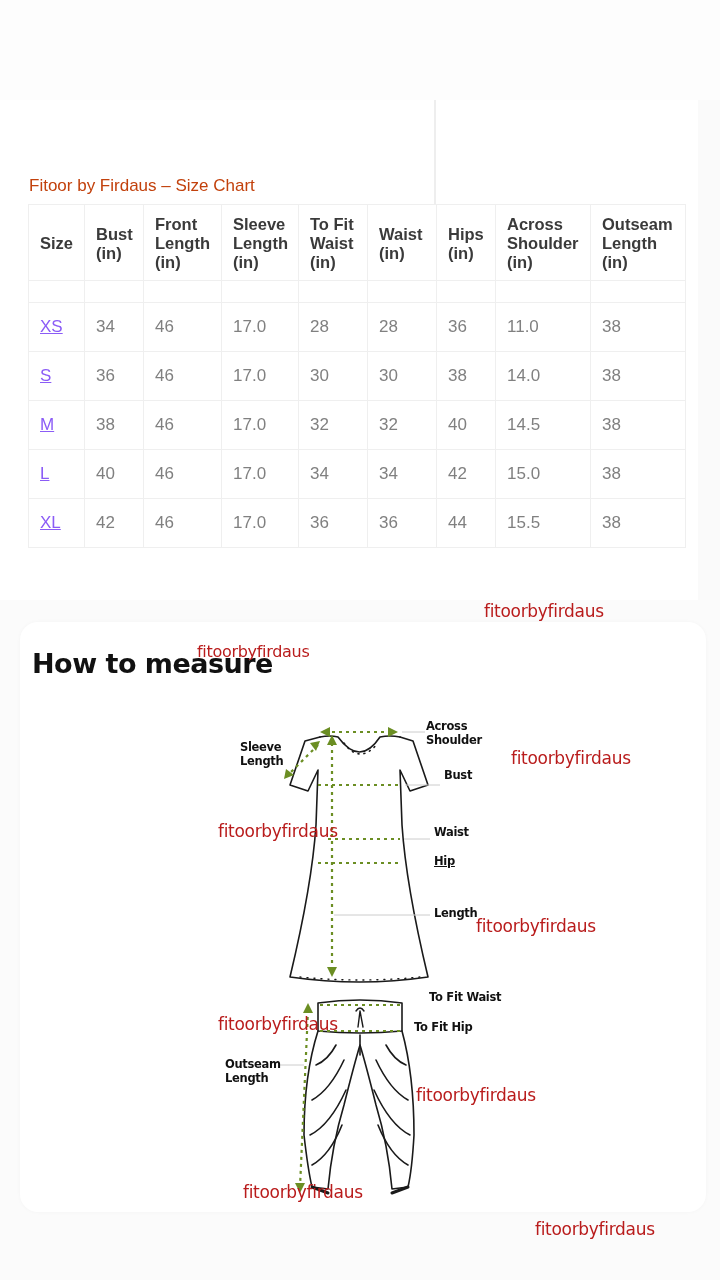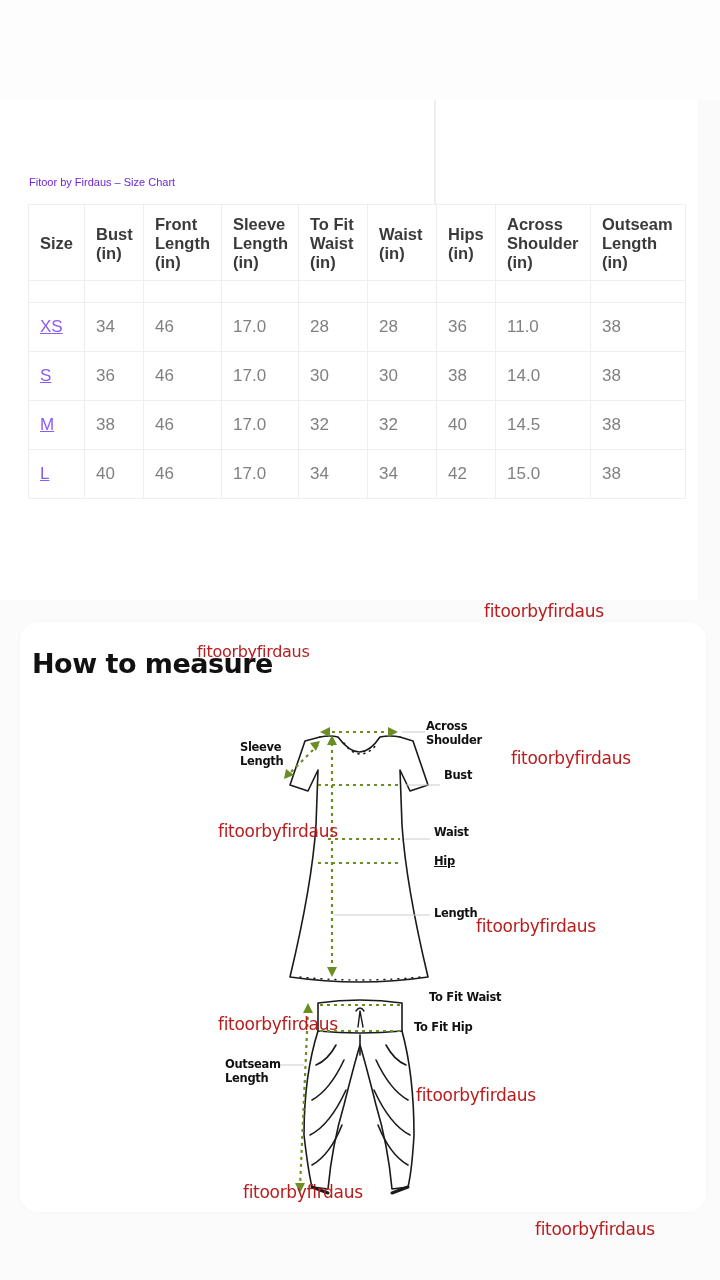--- a/index.html
+++ b/index.html
@@ -4,21 +4,21 @@
   <style>
     * { box-sizing: border-box; margin: 0; padding: 0; }
     html, body { width: 720px; height: 1280px; background: #fbfbfb; overflow: hidden; }
     body { position: relative; font-family: "Liberation Sans", sans-serif; }
 
     .top-blank { position: absolute; left: 0; top: 0; width: 720px; height: 100px; background: #fdfdfd; }
     .chart-panel { position: absolute; left: 0; top: 100px; width: 720px; height: 500px; background: #ffffff; }
     .top-divider { position: absolute; left: 434px; top: 100px; width: 2px; height: 104px; background: #eeeeee; }
     .right-strip { position: absolute; left: 698px; top: 100px; width: 22px; height: 500px; background: #fafafa; }
 
-    .chart-title { position: absolute; left: 29px; top: 176px; font-size: 11px; color: #6d28d9; white-space: nowrap; }
+    .chart-title { position: absolute; left: 29px; top: 176px; font-size: 17px; color: #c2410c; white-space: nowrap; }
 
     table.size-table { position: absolute; left: 28px; top: 204px; border-collapse: collapse; table-layout: fixed; width: 657px; }
     table.size-table th, table.size-table td { border: 1px solid #efefef; text-align: left; vertical-align: middle; padding: 0 0 0 11px; }
     table.size-table th { font-size: 16.5px; font-weight: bold; color: #3a3a3a; line-height: 19px; height: 76px; padding-top: 2px; }
     table.size-table tr.spacer td { height: 22px; }
     table.size-table td { font-size: 17px; color: #808080; height: 49px; }
     table.size-table td.size-col { color: #8b5cf6; text-decoration: underline; }
 
     .measure-card { position: absolute; left: 20px; top: 622px; width: 686px; height: 590px; background: #ffffff; border-radius: 18px; box-shadow: 0 0 4px rgba(0,0,0,0.03); }
     .measure-title { position: absolute; left: 32px; top: 648px; font-size: 27px; font-weight: bold; color: #111111; white-space: nowrap; font-family: "DejaVu Sans", sans-serif; letter-spacing: -0.5px; }
@@ -139,20 +139,31 @@
     </tr>
     <tr>
       <td class="size-col">L</td>
       <td>40</td>
       <td>46</td>
       <td>17.0</td>
       <td>34</td>
       <td>34</td>
       <td>42</td>
       <td>15.0</td>
+      <td>38</td>
+    </tr>
+    <tr>
+      <td class="size-col">XL</td>
+      <td>42</td>
+      <td>46</td>
+      <td>17.0</td>
+      <td>36</td>
+      <td>36</td>
+      <td>44</td>
+      <td>15.5</td>
       <td>38</td>
     </tr>
   </tbody>
 </table>
 
 <div class="watermark" style="left:484px; top:601px;">fitoorbyfirdaus</div>
 
 <div class="measure-card"></div>
 <div class="measure-title">How to measure</div>
 

